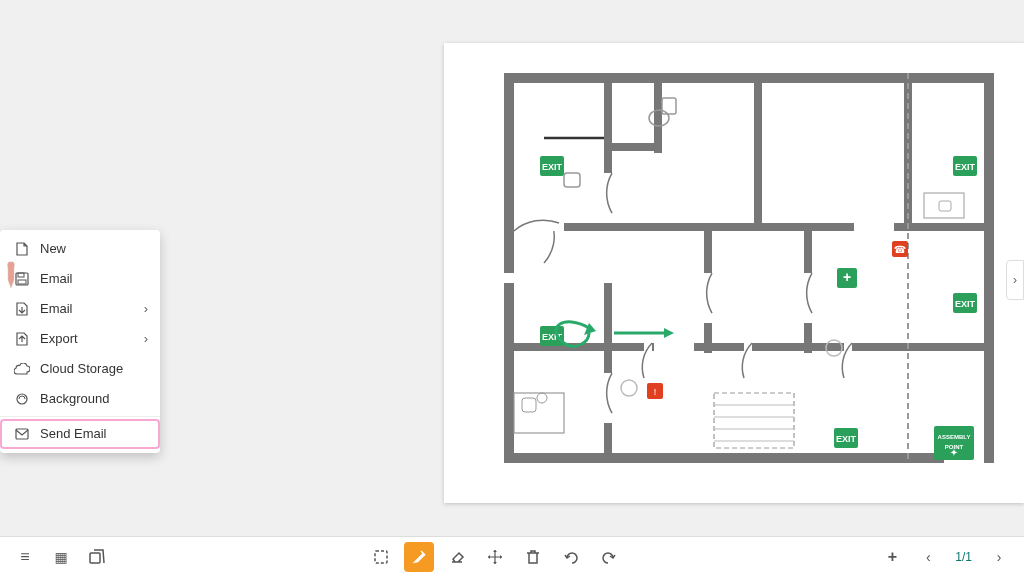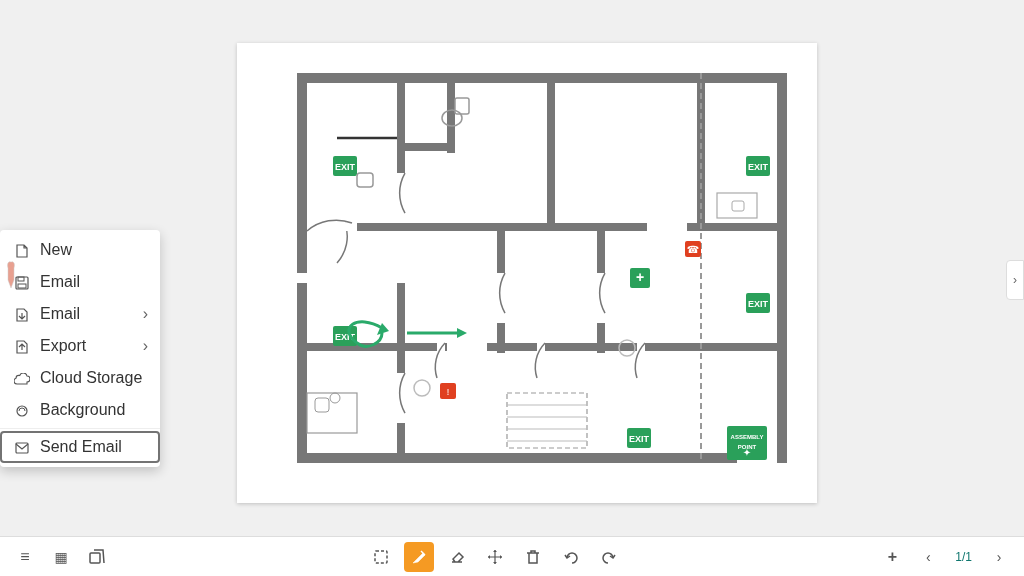--- a/index.html
+++ b/index.html
@@ -12,21 +12,21 @@
       overflow: hidden;
       position: relative;
     }
 
     
     #main-canvas {
       position: absolute;
       top: 0; left: 0; right: 0; bottom: 40px;
       display: flex;
       align-items: center;
-      justify-content: center;
+      justify-content: flex-end;
     }
 
     .floor-plan-container {
       background: white;
       width: 580px;
       height: 460px;
       position: relative;
       box-shadow: 0 1px 4px rgba(0,0,0,0.2);
       margin-left: 30px;
       margin-top: 10px;
@@ -46,31 +46,31 @@
       width: 160px;
       background: white;
       box-shadow: 0 4px 12px rgba(0,0,0,0.2);
       border-radius: 4px;
       z-index: 100;
       padding: 4px 0;
     }
 
     .menu-item {
       display: flex;
-      align-items: flex-end;
+      align-items: flex-start;
       padding: 7px 14px;
       cursor: pointer;
       color: #333;
-      font-size: 16px;
+      font-size: 13px;
       gap: 10px;
       position: relative;
     }
 
     .menu-item.active {
-      border: 2px solid #737373;
+      border: 2px solid #f9a8d4;
       border-radius: 4px;
       padding: 5px 12px;
     }
 
     .menu-item .arrow {
       position: absolute;
       right: 12px;
       color: #666;
     }
 

